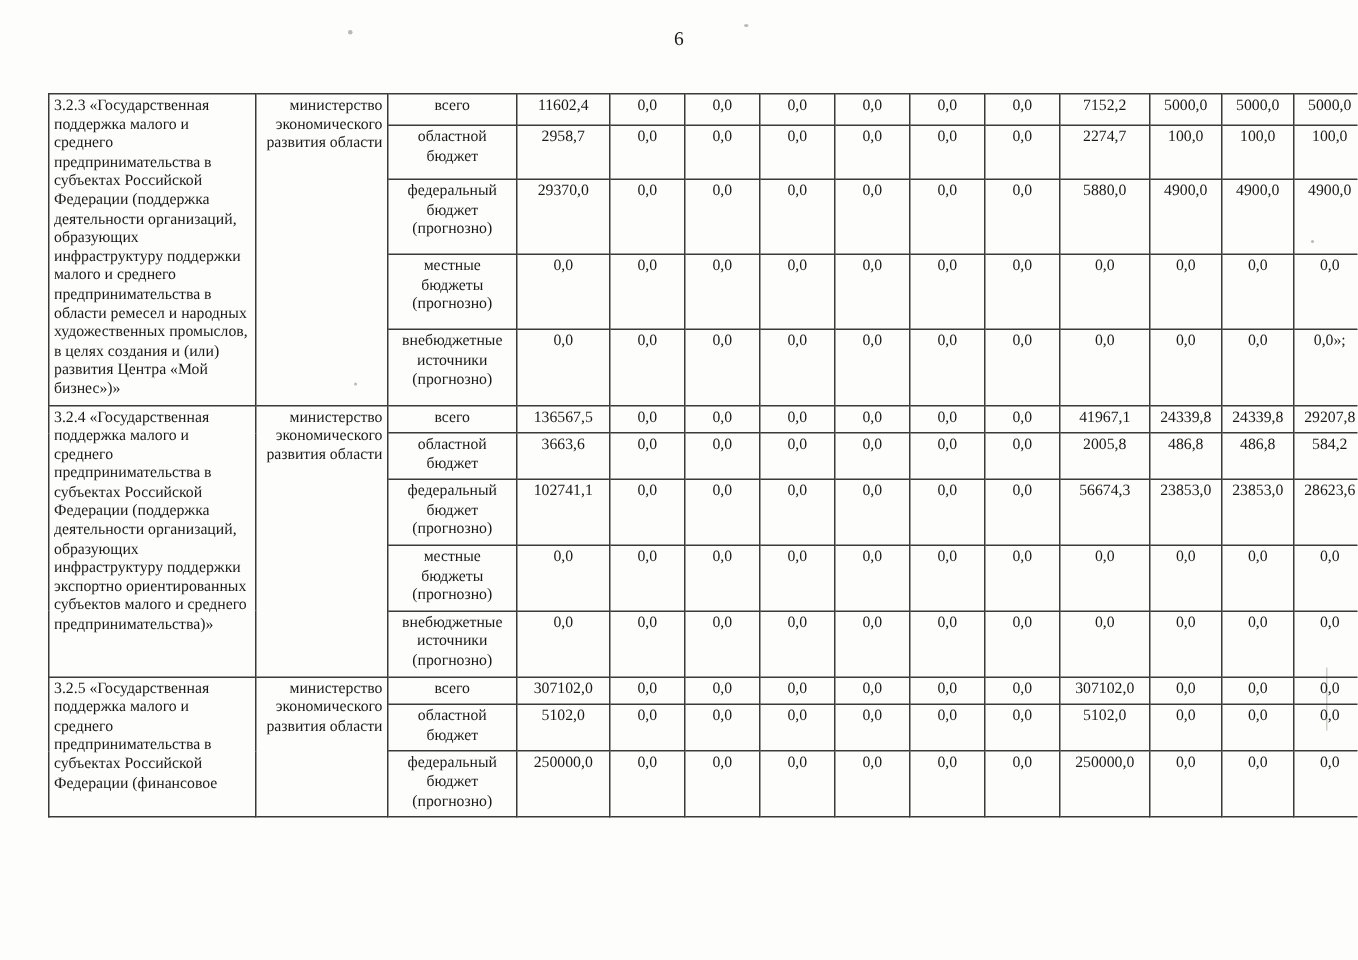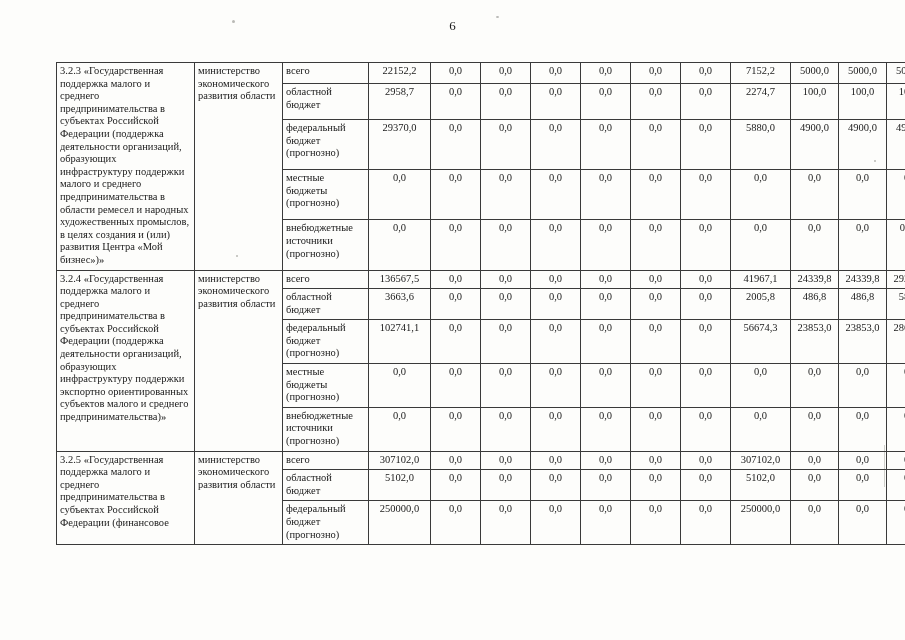--- a/index.html
+++ b/index.html
@@ -31,21 +31,21 @@
     font-family: "Liberation Serif", serif;
   }
   .speck {
     position: absolute;
     background: #b9b9b5;
     border-radius: 50%;
   }
   .table-wrap {
     position: absolute;
     top: 62px;
-    left: 56px;
+    left: 32px;
     width: 812px;
   }
   table.doc {
     border-collapse: collapse;
     table-layout: fixed;
     width: 812px;
     font-size: 10.5px;
     line-height: 1.15;
   }
   table.doc td {
@@ -54,28 +54,29 @@
     padding: 2px 3px 3px 3px;
     font-family: "Liberation Serif", serif;
   }
   td.name {
     width: 138px;
     font-size: 10.5px;
     line-height: 1.2;
   }
   td.org {
     width: 88px;
-    text-align: left;
+    text-align: right;
     font-size: 10.5px;
     line-height: 1.2;
   }
   td.src {
     width: 86px;
     font-size: 10.5px;
     line-height: 1.2;
+    text-align: center;
   }
   td.num {
     width: 62px;
     text-align: center;
     font-size: 10.5px;
     vertical-align: top;
   }
   td.num.narrow {
     width: 50px;
   }
@@ -113,21 +114,21 @@
         <col style="width:60px">
         <col style="width:48px">
         <col style="width:48px">
         <col style="width:48px">
       </colgroup>
       <tbody>
           <tr>
             <td class="name" rowspan="5">3.2.3 «Государственная поддержка малого и среднего предпринимательства в субъектах Российской Федерации (поддержка деятельности организаций, образующих инфраструктуру поддержки малого и среднего предпринимательства в области ремесел и народных художественных промыслов, в целях создания и (или) развития Центра «Мой бизнес»)»</td>
             <td class="org" rowspan="5">министерство экономического развития области</td>
             <td class="src">всего</td>
-            <td class="num">22152,2</td>
+            <td class="num">11602,4</td>
             <td class="num narrow">0,0</td>
             <td class="num narrow">0,0</td>
             <td class="num narrow">0,0</td>
             <td class="num narrow">0,0</td>
             <td class="num narrow">0,0</td>
             <td class="num narrow">0,0</td>
             <td class="num">7152,2</td>
             <td class="num">5000,0</td>
             <td class="num">5000,0</td>
             <td class="num">5000,0</td>

